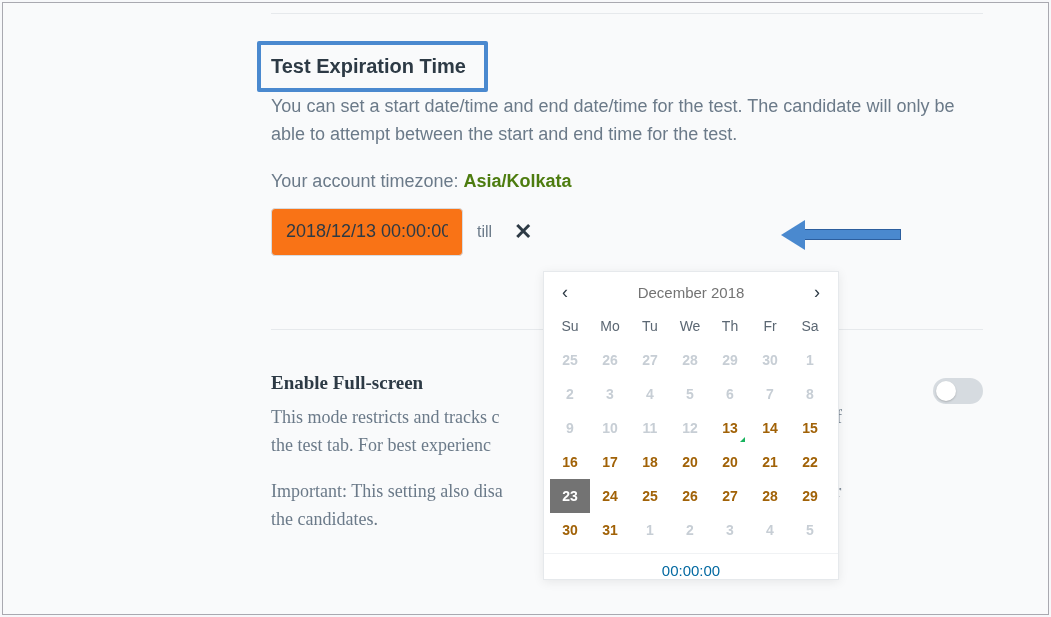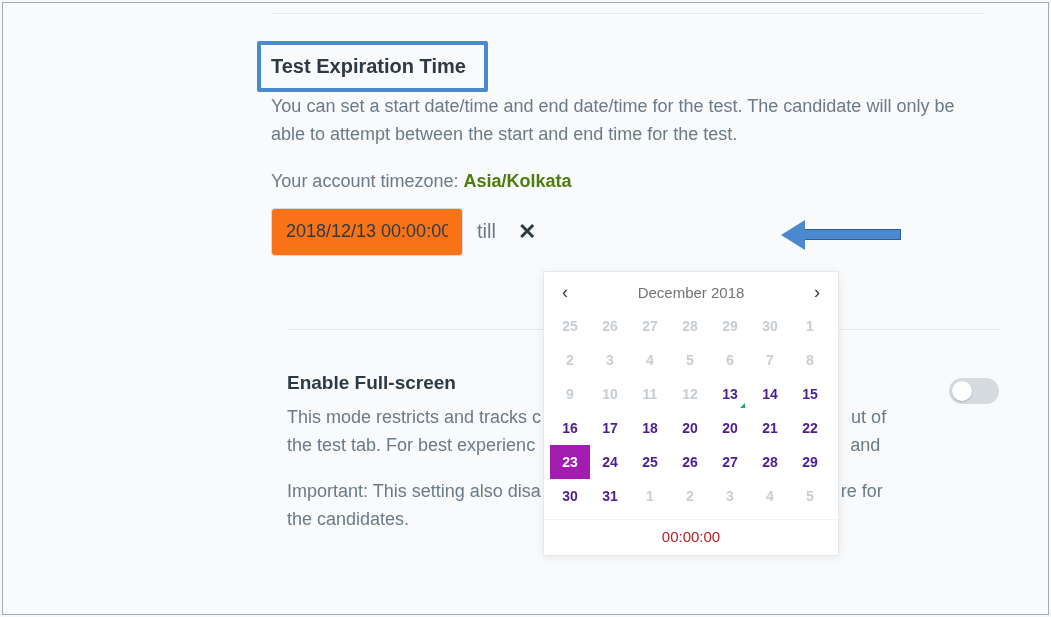--- a/index.html
+++ b/index.html
@@ -71,21 +71,21 @@
     padding: 0 14px;
     font-size: 18px;
     color: #2d3a45;
     background: #f97316;
     border: 1px solid #d6dbe0;
     border-radius: 4px;
     font-family: inherit;
     overflow: hidden;
     white-space: nowrap;
   }
-  .till { font-size:20px; color:#6b7a89; }
+  .till { font-size:16px; color:#6b7a89; }
   .clearbtn {
     background: none;
     border: none;
     font-size: 22px;
     font-weight: 600;
     color: #2d3a45;
     cursor: pointer;
     padding: 4px 8px;
   }
   .arrow {
@@ -136,48 +136,49 @@
     padding: 0 6px 6px 6px;
   }
   .cal-row { display:flex; }
   .cal-cell {
     width: 40px; height: 34px;
     display:flex; align-items:center; justify-content:center;
     font-size:14px;
     font-weight:bold;
   }
   .cal-dow { color:#5b6773; font-weight:500; }
-  .cal-day { cursor:pointer; color:#4c1d95; }
+  .cal-day { cursor:pointer; color:#a16207; }
   .cal-day.outside { color:#c7ced5; }
   .cal-day.disabled { color:#c7ced5; }
-  .cal-day.selected { background:#a21caf; color:#fff; }
+  .cal-day.selected { background:#737373; color:#fff; }
   .cal-day.marked::after {
     content:'';
     position:absolute;
     width:0;height:0;
     border-left:5px solid transparent;
     border-bottom:5px solid #19b35e;
     margin-left:24px; margin-top:22px;
   }
   .cal-day { position:relative; }
   .cal-time {
-    padding: 8px 0 10px 0;
+    padding: 8px 0 0 0;
     text-align:center;
     font-size:15px;
-    color:#b91c1c;
+    color:#0369a1;
     border-top:1px solid #f0f2f4;
   }
   
   .sec2 {
     position:absolute;
-    left:284px;
+    left:268px;
     top: 326px;
     width: 712px;
     border-top:1px solid #e6e9ec;
     padding-top: 42px;
+    font-family: Liberation Serif, serif;
   }
   .sec2-title {
     font-size:19px;
     font-weight:600;
     color:#2d3a45;
   }
   .sec2-desc {
     font-size:18px;
     color:#6b7a89;
     line-height:1.55;
@@ -253,20 +254,29 @@
   </div>
 
   <div class="calendar">
     <div class="cal-header">
       <button class="cal-nav">‹</button>
       <span class="cal-month">December 2018</span>
       <button class="cal-nav">›</button>
     </div>
     <div class="cal-grid" id="cal-grid">
         <div class="cal-row">
+          <div class="cal-cell cal-dow">Su</div>
+          <div class="cal-cell cal-dow">Mo</div>
+          <div class="cal-cell cal-dow">Tu</div>
+          <div class="cal-cell cal-dow">We</div>
+          <div class="cal-cell cal-dow">Th</div>
+          <div class="cal-cell cal-dow">Fr</div>
+          <div class="cal-cell cal-dow">Sa</div>
+        </div>
+        <div class="cal-row">
           <div class="cal-cell cal-day outside">25</div>
           <div class="cal-cell cal-day outside">26</div>
           <div class="cal-cell cal-day outside">27</div>
           <div class="cal-cell cal-day outside">28</div>
           <div class="cal-cell cal-day outside">29</div>
           <div class="cal-cell cal-day outside">30</div>
           <div class="cal-cell cal-day disabled">1</div>
         </div>
         <div class="cal-row">
           <div class="cal-cell cal-day disabled">2</div>

